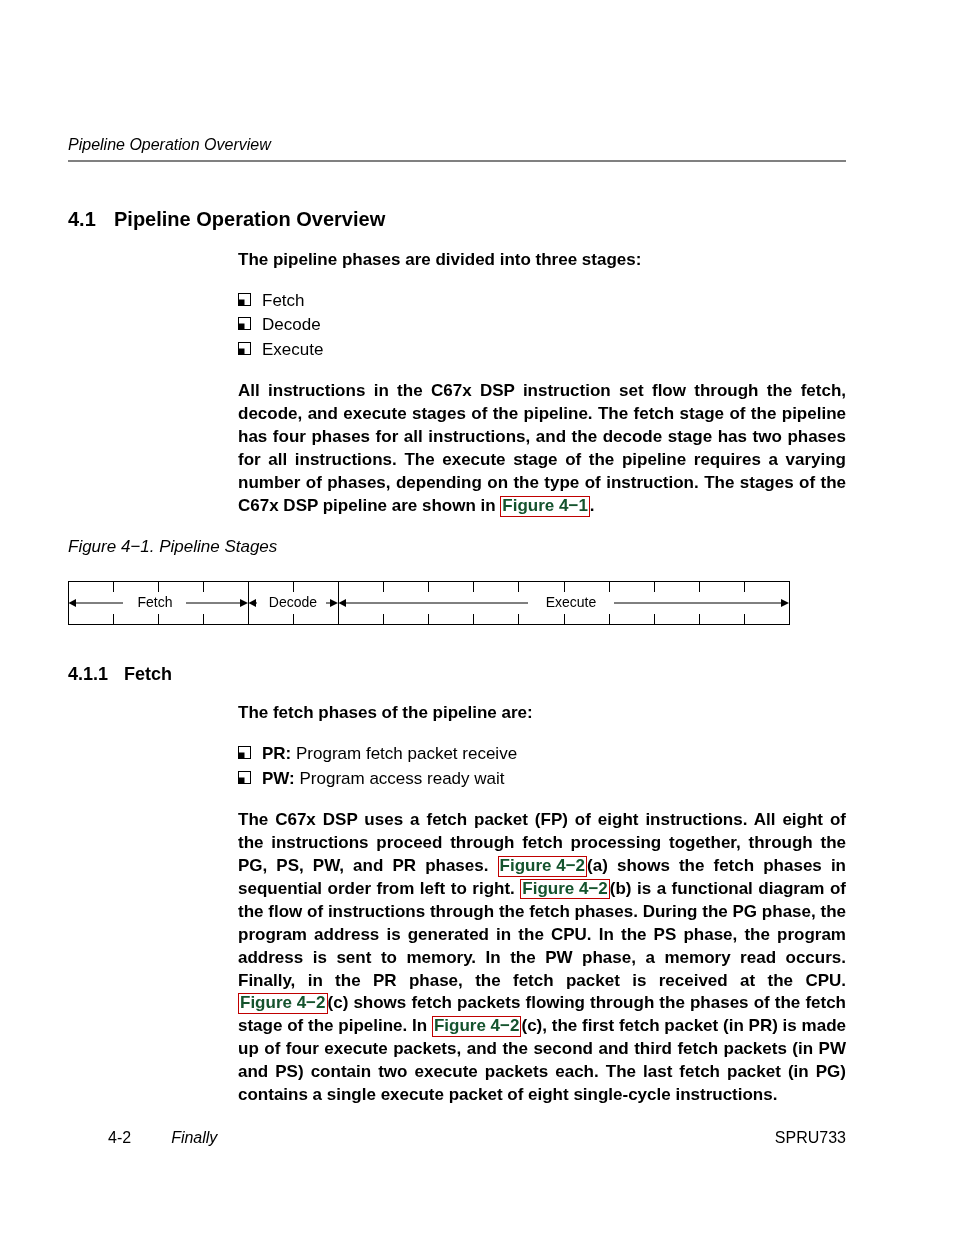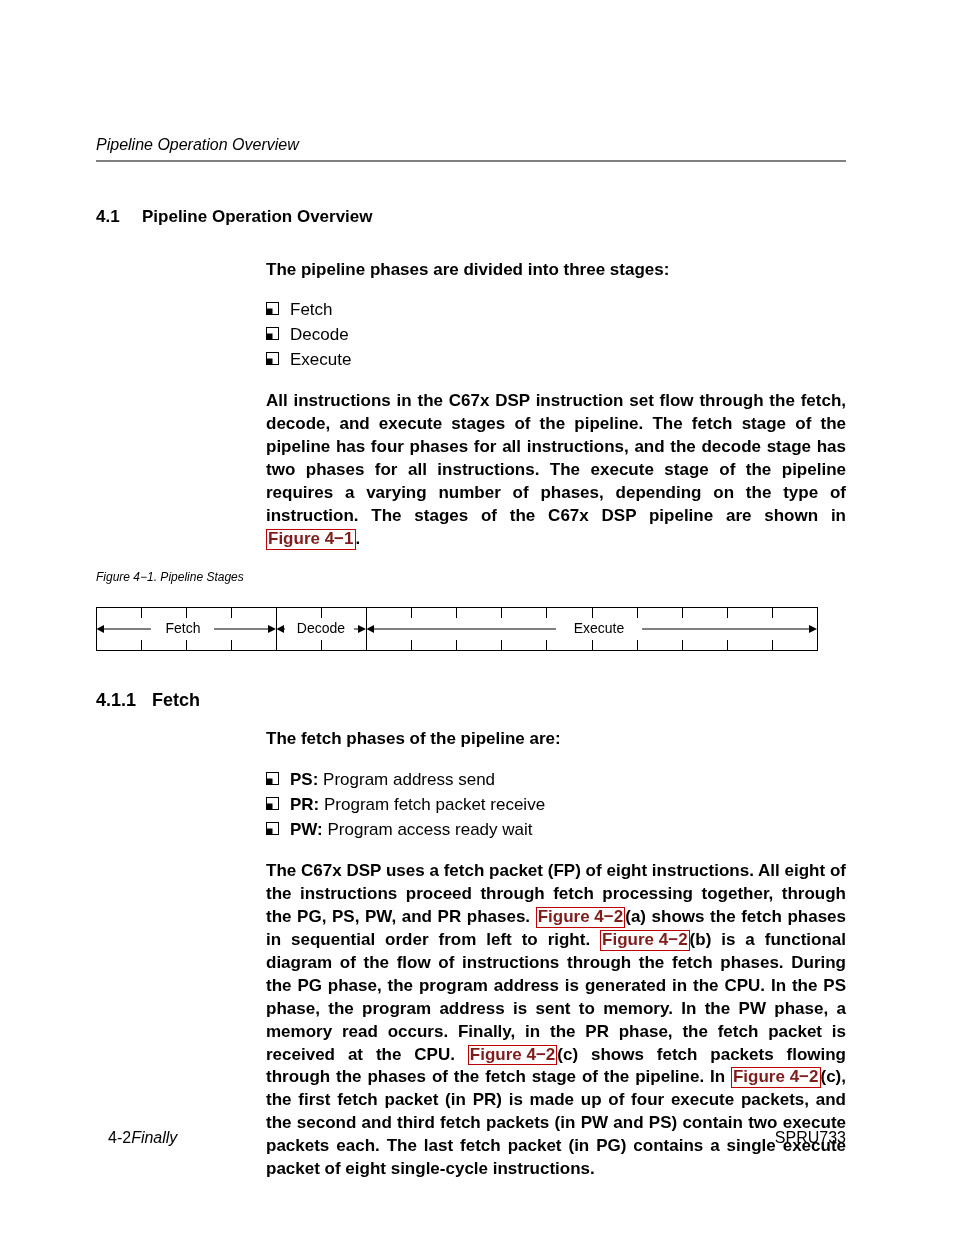--- a/index.html
+++ b/index.html
@@ -12,82 +12,82 @@
     font-family: Arial, Helvetica, sans-serif;
     color: #000;
     font-size: 17px;
     line-height: 1.35;
   }
   .page {
     position: relative;
     width: 954px;
     height: 1235px;
     box-sizing: border-box;
-    padding: 134px 108px 0 96px;
+    padding: 134px 108px 0 68px;
   }
   .running-header {
     font-style: italic;
     font-size: 16px;
     margin-bottom: 4px;
   }
   .hr-heavy {
     border: 0;
     border-top: 2px solid #808080;
     margin: 0 0 44px 0;
   }
   .h1 {
     font-weight: bold;
-    font-size: 17px;
-    margin-bottom: 30px;
+    font-size: 20px;
+    margin-bottom: 16px;
   }
   .h1 .num { display:inline-block; width: 46px; }
   .body-indent {
     margin-left: 170px;
     text-align: justify;
   }
   .para { margin-bottom: 18px; font-weight: bold; }
   .bullet-list { margin-left: 170px; margin-bottom: 18px; }
   .bullet-list .row { display: flex; align-items: flex-start; margin-bottom: 2px; }
   .bullet-list .marker {
     flex: 0 0 24px;
     padding-top: 3px;
   }
   .bullet-list .marker svg { display:block; }
   .caption {
     font-style: italic;
-    font-size: 12px;
+    font-size: 17px;
     margin-bottom: 22px;
   }
   .diagram { margin: 0 0 30px 0; }
   .h2 {
     font-weight: bold;
     font-size: 18px;
     margin-top: 30px;
     margin-bottom: 16px;
   }
   .h2 .num { display:inline-block; width: 56px; }
   a.figref {
-    color: #7f1d1d;
+    color: #14532d;
     text-decoration: none;
     border: 1px solid #c00000;
     padding: 0 1px;
     display: inline-block;
     line-height: 1.1;
   }
   .bold { font-weight: bold; }
   .footer {
     position: absolute;
     left: 108px;
     right: 108px;
     bottom: 86px;
     display: flex;
     justify-content: space-between;
     font-size: 16px;
   }
-  .footer .left { display:flex; }
+  .footer .left { display:flex; gap: 40px; }
   .footer .chapter { font-style: italic; }
 </style>
 </head>
 <body>
 
 <div class="page">
 
   <div class="running-header">Pipeline Operation Overview</div>
   <hr class="hr-heavy">
 
@@ -209,29 +209,20 @@
   <div class="body-indent para">The fetch phases of the pipeline are:</div>
 
   <div class="bullet-list">
     <div class="row">
       <span class="marker">
           <svg width="13" height="13">
             <rect x="0.5" y="0.5" width="12" height="12" fill="none" stroke="#000"></rect>
             <rect x="0.5" y="6.5" width="6" height="6" fill="#000"></rect>
           </svg>
         </span>
-      <span><span class="bold">PS:</span><span> Program address send</span></span>
-    </div>
-    <div class="row">
-      <span class="marker">
-          <svg width="13" height="13">
-            <rect x="0.5" y="0.5" width="12" height="12" fill="none" stroke="#000"></rect>
-            <rect x="0.5" y="6.5" width="6" height="6" fill="#000"></rect>
-          </svg>
-        </span>
       <span><span class="bold">PR:</span><span> Program fetch packet receive</span></span>
     </div>
     <div class="row">
       <span class="marker">
           <svg width="13" height="13">
             <rect x="0.5" y="0.5" width="12" height="12" fill="none" stroke="#000"></rect>
             <rect x="0.5" y="6.5" width="6" height="6" fill="#000"></rect>
           </svg>
         </span>
       <span><span class="bold">PW:</span><span> Program access ready wait</span></span>

